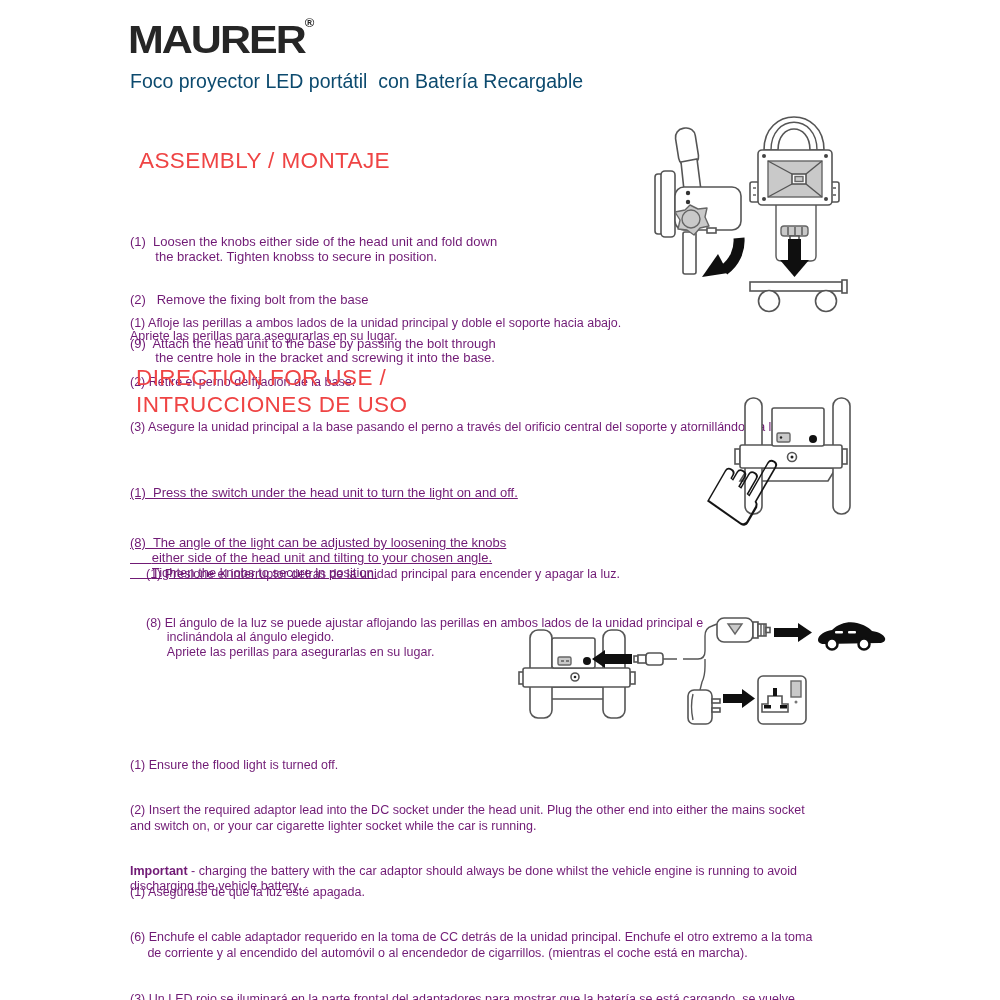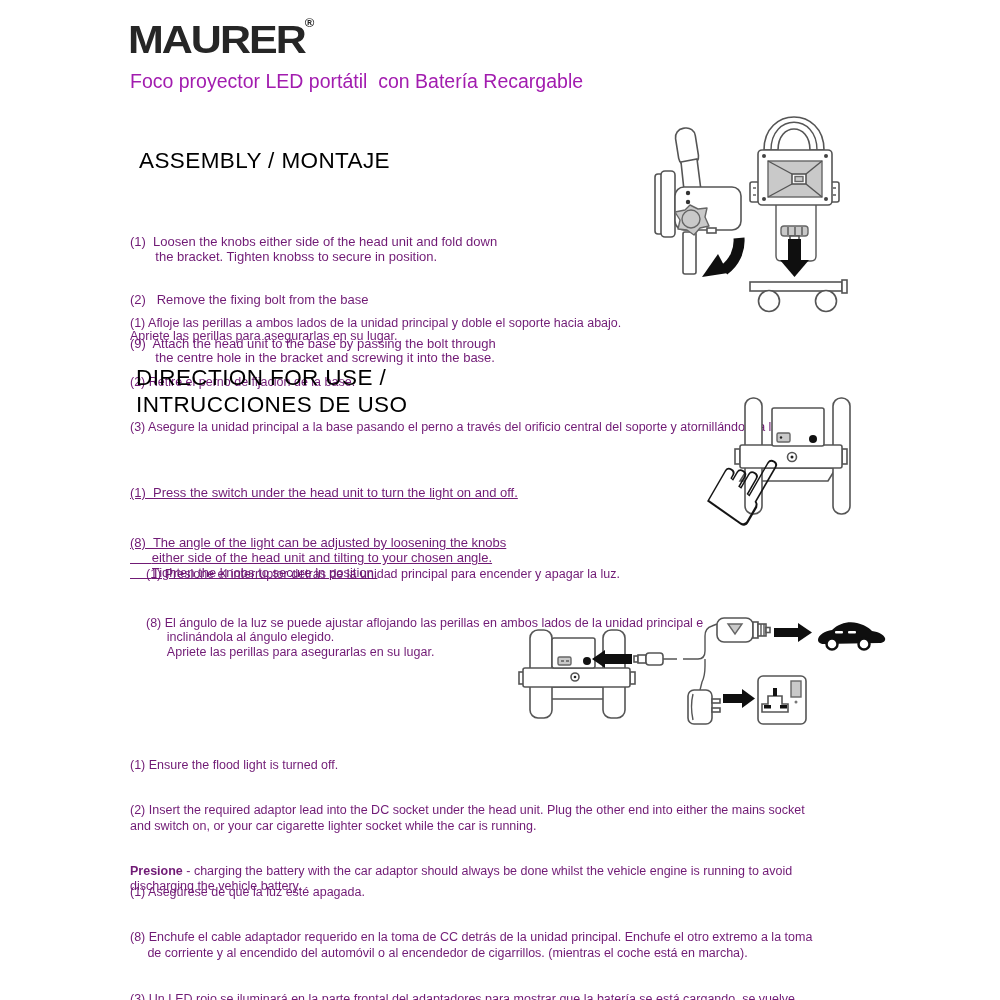--- a/index.html
+++ b/index.html
@@ -7,24 +7,24 @@
     position:relative;width:900px;height:1000px;background:#fff;
     font-family:"Liberation Sans","DejaVu Sans",sans-serif;color:#1d1d1d;overflow:hidden;border-radius:24px;
   }
   .logo{
     position:absolute;left:128px;top:16px;font-size:43px;font-weight:bold;
     letter-spacing:-2px;color:#262626;transform:scaleY(.92);transform-origin:left top;
     white-space:nowrap;
   }
   .logo .reg{font-size:13px;font-weight:bold;letter-spacing:0;vertical-align:28px;}
   .title{
-    position:absolute;left:130px;top:70px;font-size:19.5px;color:#a21caf;white-space:pre;
+    position:absolute;left:130px;top:70px;font-size:19.5px;color:#0c4a6e;white-space:pre;
   }
   h2.sec{
-    position:absolute;margin:0;font-weight:normal;font-size:22.5px;color:#000000;
+    position:absolute;margin:0;font-weight:normal;font-size:22.5px;color:#ef4444;
     letter-spacing:.4px;white-space:pre-line;line-height:27px;
   }
   .txt{position:absolute;white-space:pre-wrap;color:#701a75;}
   .txt p{margin:0;white-space:pre-wrap;}
   #assembly-h{left:139px;top:147px;}
   #assembly-en{left:130px;top:206px;font-size:13px;line-height:14.5px;}
   #assembly-es{left:130px;top:289px;font-size:12.5px;line-height:13.8px;}
   #assembly-es p{margin-bottom:4px;}
   #use-h{left:136px;top:364px;}
   #use-en{left:130px;top:455px;font-size:13px;line-height:15px;}
@@ -158,26 +158,26 @@
     <rect class="og" x="97" y="51" width="13" height="9" rx="1.5"></rect>
     <circle cx="101" cy="55.5" r="1.2" fill="#222"></circle>
     <circle cx="133" cy="57" r="4" fill="#111"></circle>
     <text x="34" y="143" font-size="100" font-family="DejaVu Sans" fill="#141414" transform="rotate(30 72 103)">☝</text>
   </svg>
 
   <div class="txt" id="charging-en">
     <p>(1) Ensure the flood light is turned off.</p>
     <p>(2) Insert the required adaptor lead into the DC socket under the head unit. Plug the other end into either the mains socket
 and switch on, or your car cigarette lighter socket while the car is running.</p>
-    <p><b>Presione</b><span> - charging the battery with the car adaptor should always be done whilst the vehicle engine is running to avoid
+    <p><b>Important</b><span> - charging the battery with the car adaptor should always be done whilst the vehicle engine is running to avoid
 discharging the vehicle battery.</span></p>
   </div>
   <div class="txt" id="charging-es">
     <p>(1) Asegúrese de que la luz esté apagada.</p>
-    <p>(8) Enchufe el cable adaptador requerido en la toma de CC detrás de la unidad principal. Enchufe el otro extremo a la toma
+    <p>(6) Enchufe el cable adaptador requerido en la toma de CC detrás de la unidad principal. Enchufe el otro extremo a la toma
      de corriente y al encendido del automóvil o al encendedor de cigarrillos. (mientras el coche está en marcha).</p>
     <p>(3) Un LED rojo se iluminará en la parte frontal del adaptadores para mostrar que la batería se está cargando, se vuelve
     verde cuando la batería está completamente cargada.</p>
     
     
   </div>
 
   <svg class="fig" style="left:512px;top:606px" width="385" height="128" viewBox="0 0 385 128">
     <g>
       <path class="o" d="M28,81 h76 l-7,12 h-76 z"></path>

